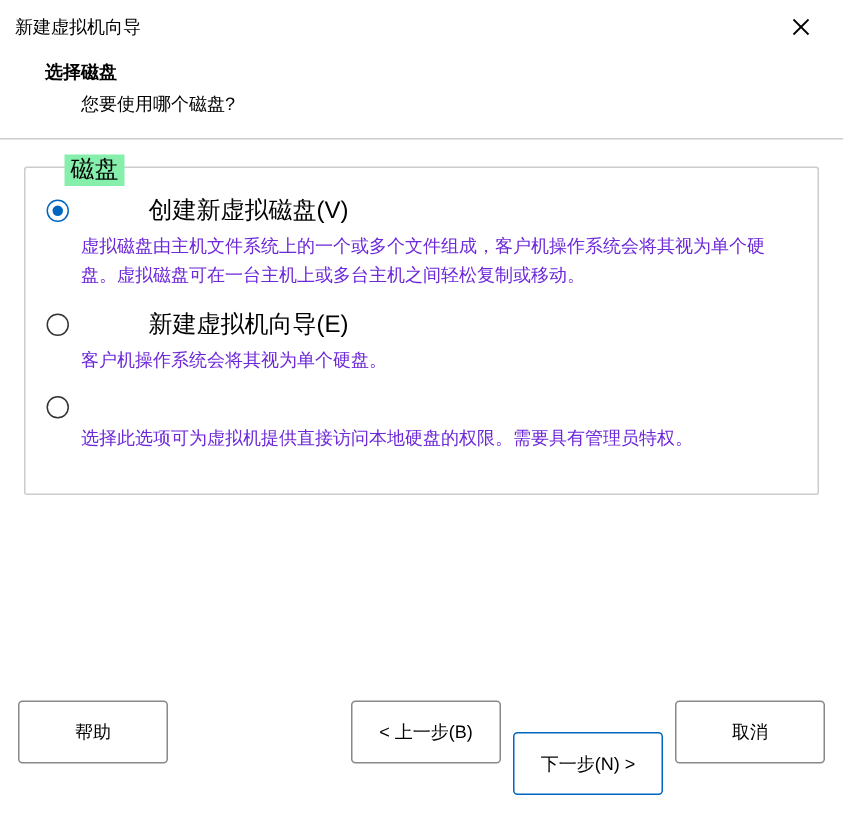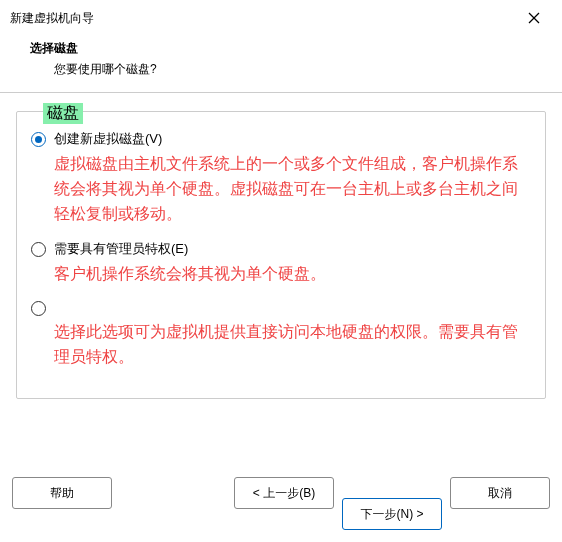--- a/index.html
+++ b/index.html
@@ -69,37 +69,37 @@
   }
   .radio.selected {
     border-color: #0067c0;
   }
   .radio.selected::after {
     content: "";
     width: 7px; height: 7px;
     background: #0067c0;
     border-radius: 50%;
   }
-  .option-label { font-size: 13px; }
+  .option-label { font-size: 16px; margin-left: 45px; }
   .option-desc {
     margin: 4px 0 0 23px;
-    font-size: 16px;
+    font-size: 12px;
     line-height: 1.55;
-    color: #ef4444;
+    color: #6d28d9;
   }
   .footer {
     display: flex;
     align-items: center;
     gap: 8px;
     padding: 10px 12px 12px 12px;
   }
   .footer .spacer { flex: 1; }
   .btn {
     min-width: 100px;
-    height: 32px;
+    height: 42px;
     border: 1px solid #888;
     background: #fff;
     border-radius: 3px;
     font-size: 12px;
     display: flex; align-items: center; justify-content: center;
     cursor: pointer;
     padding: 0 10px;
   }
   .btn.primary {
     border-color: #0067c0;
@@ -134,21 +134,21 @@
       <div class="option-head">
         <span class="radio selected"></span>
         <span class="option-label">创建新虚拟磁盘(V)</span>
       </div>
       <div class="option-desc">虚拟磁盘由主机文件系统上的一个或多个文件组成，客户机操作系统会将其视为单个硬盘。虚拟磁盘可在一台主机上或多台主机之间轻松复制或移动。</div>
     </div>
 
     <div class="option">
       <div class="option-head">
         <span class="radio"></span>
-        <span class="option-label">需要具有管理员特权(E)</span>
+        <span class="option-label">新建虚拟机向导(E)</span>
       </div>
       <div class="option-desc">客户机操作系统会将其视为单个硬盘。</div>
     </div>
 
     <div class="option">
       <div class="option-head">
         <span class="radio"></span>
       </div>
       <div class="option-desc">选择此选项可为虚拟机提供直接访问本地硬盘的权限。需要具有管理员特权。</div>
     </div>

